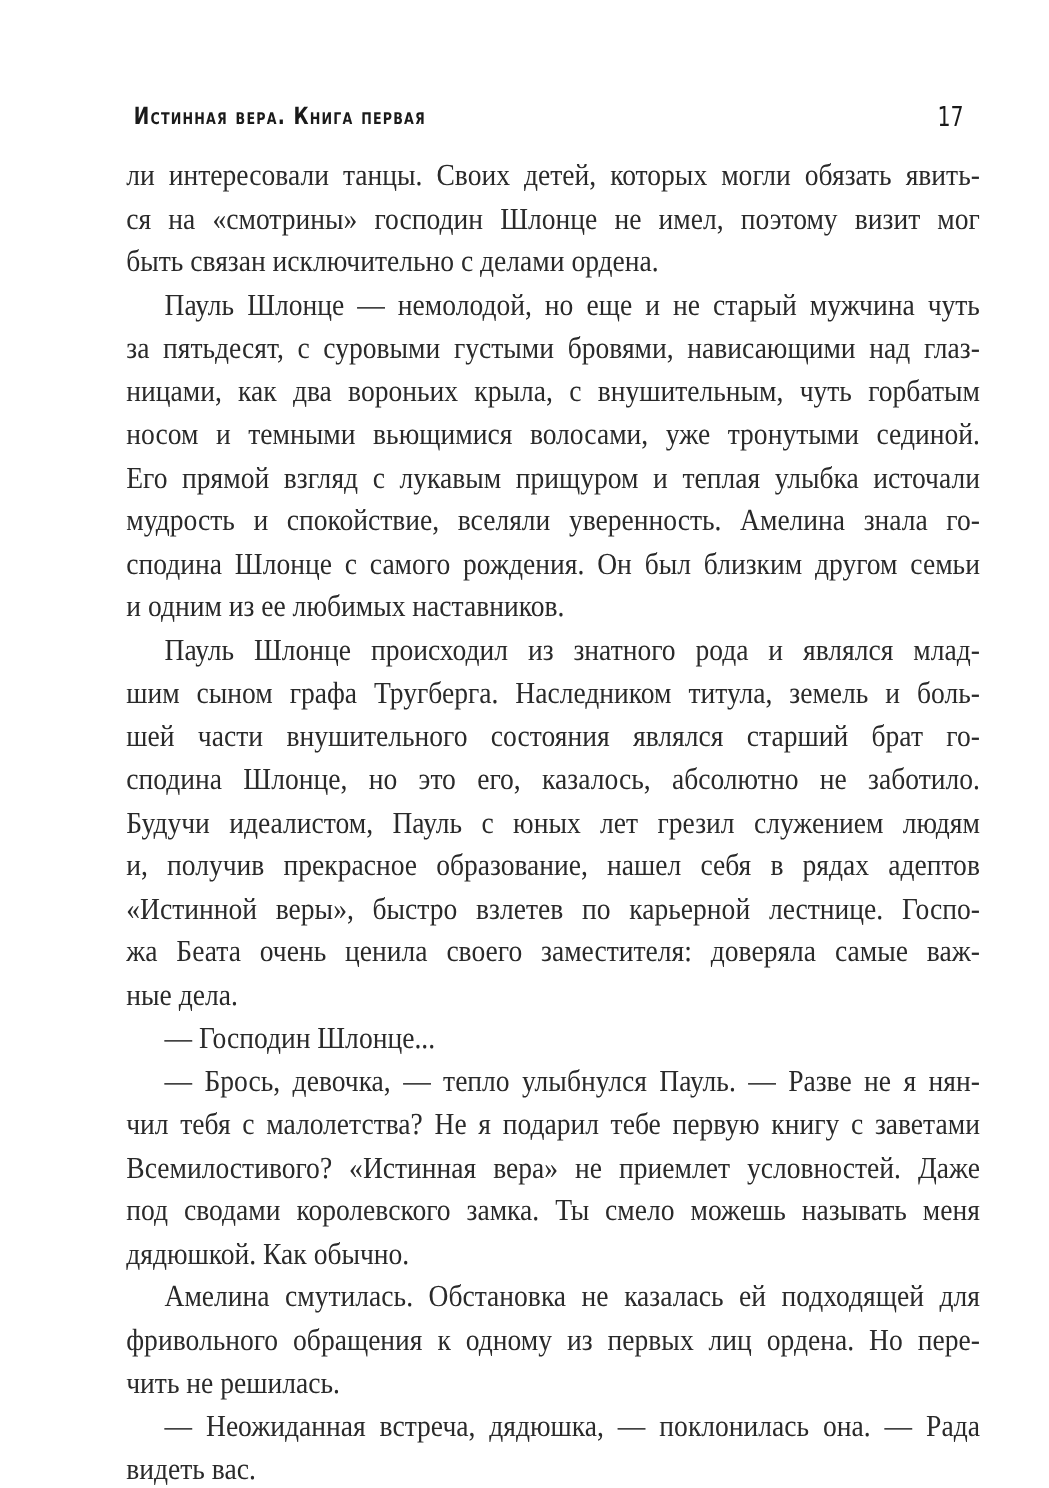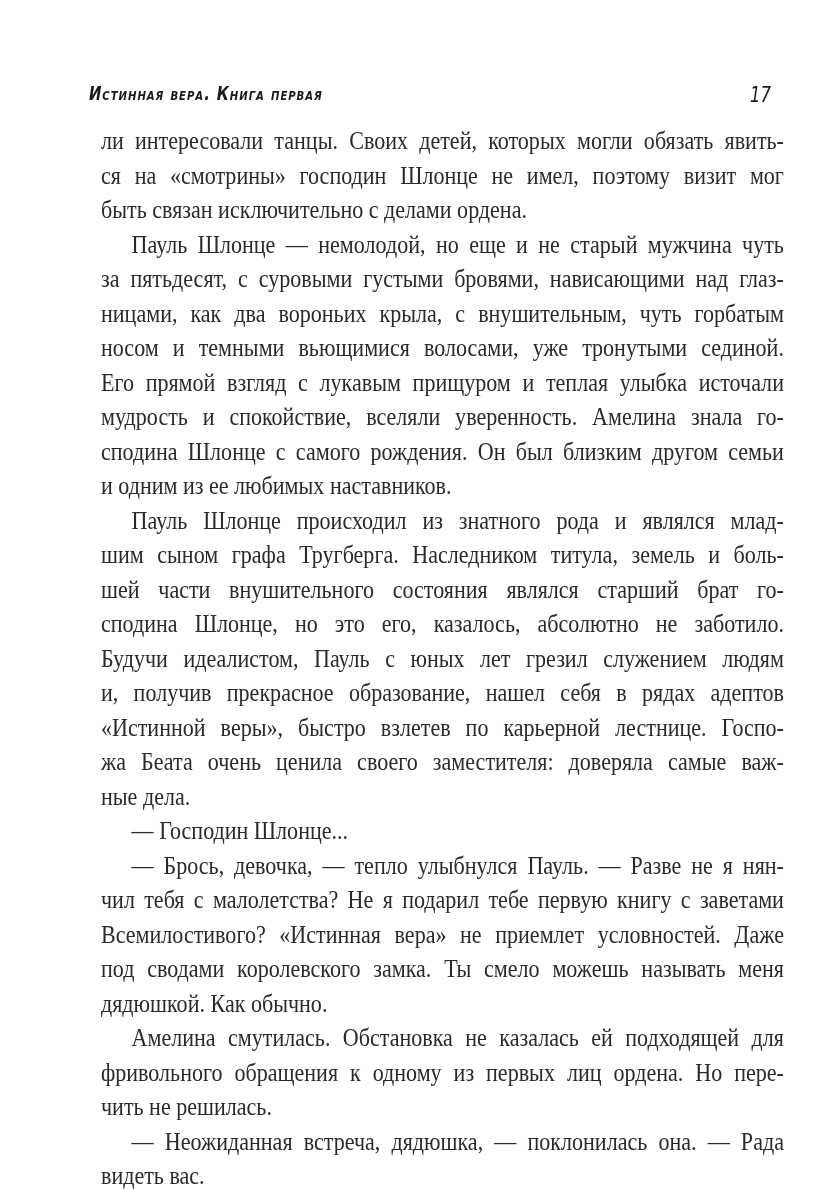--- a/index.html
+++ b/index.html
@@ -1,18 +1,18 @@
 <!DOCTYPE html>
 <html><head>
 <meta charset="utf-8">
 <style>
   html, body { margin: 0; padding: 0; background: #ffffff; }
   body { width: 839px; height: 1190px; position: relative; overflow: hidden; }
   .header {
-    position: absolute; left: 89px; top: 80px; right: 60px; height: 32px; font-style: italic;
+    position: absolute; left: 107px; top: 80px; right: 60px; height: 32px;
   }
   .running-title {
     position: absolute; left: 0; top: 2px;
     font-family: "DejaVu Sans", sans-serif; font-weight: bold;
     font-size: 19px; letter-spacing: 1.2px; color: #1a1a1a;
     transform: scaleX(0.78); transform-origin: left center;
     font-variant: small-caps; white-space: nowrap;
   }
   .page-number {
     position: absolute; right: 8px; top: 2px;

